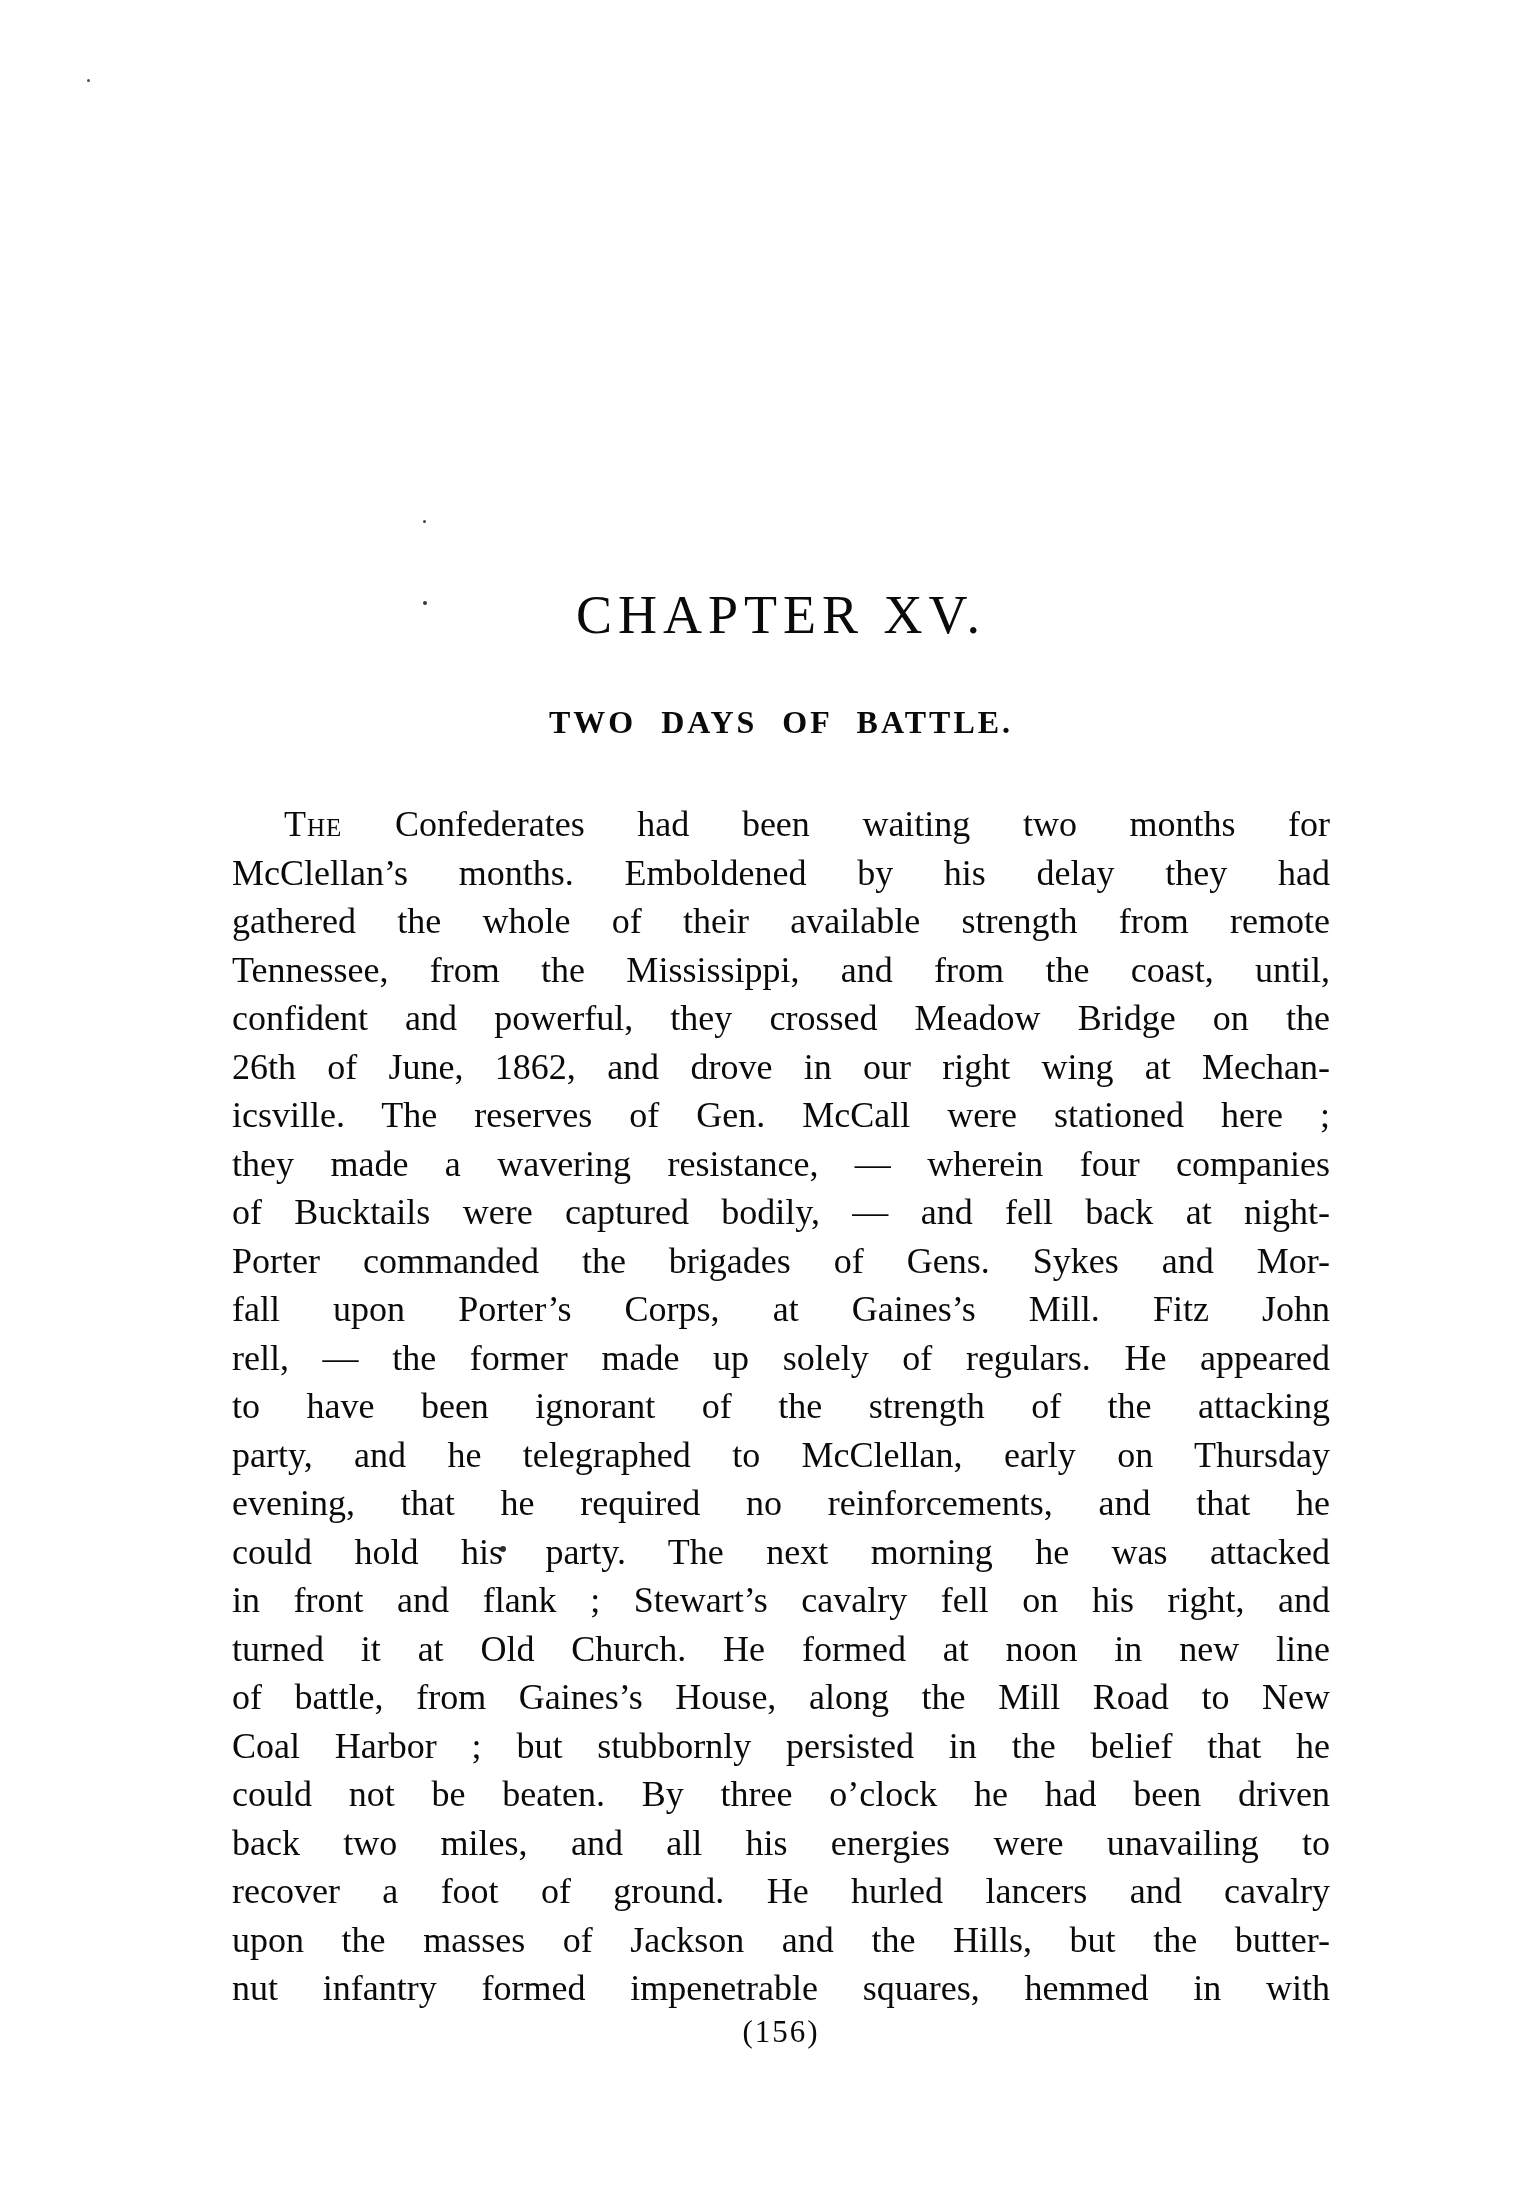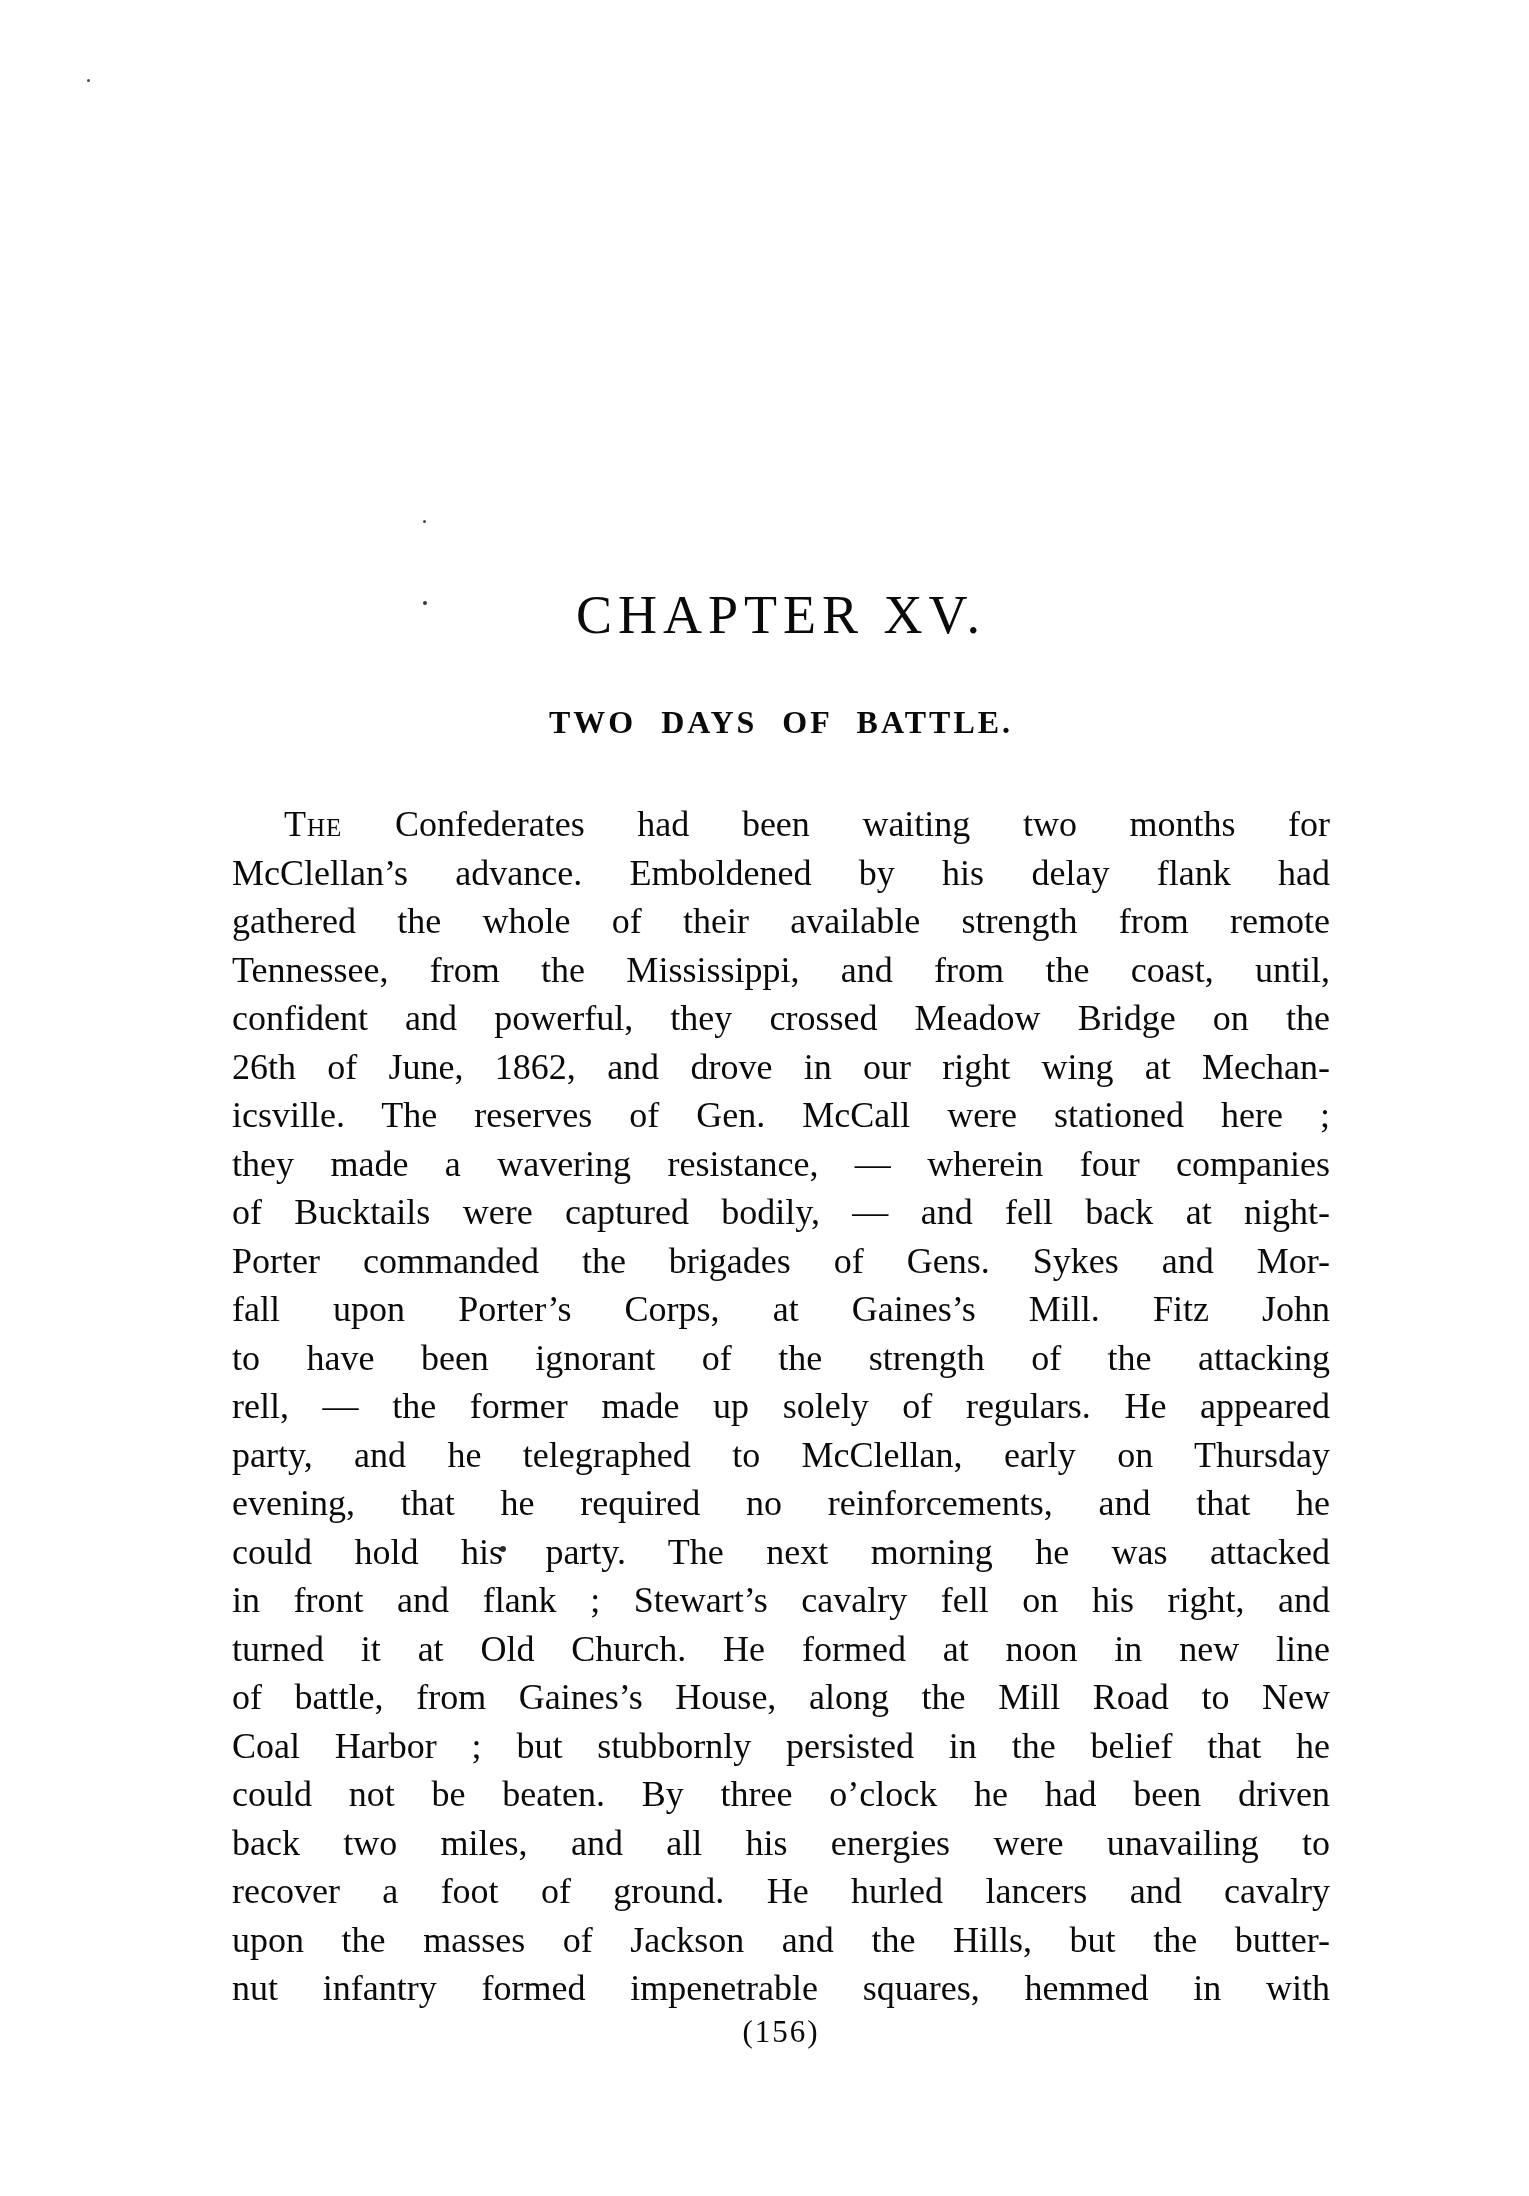--- a/index.html
+++ b/index.html
@@ -60,32 +60,32 @@
   <span class="speck s2"></span>
   <span class="speck s3"></span>
   <span class="speck s4"></span>
 
   <div class="chapter-heading">CHAPTER XV.</div>
 
   <div class="section-subtitle">TWO DAYS OF BATTLE.</div>
 
   <div class="body-text">
     <div class="text-line first"><span class="lead">The</span> <span>Confederates had been waiting two months for</span></div>
-    <div class="text-line">McClellan’s advance. Emboldened by his delay flank had</div>
+    <div class="text-line">McClellan’s months. Emboldened by his delay they had</div>
     <div class="text-line">gathered the whole of their available strength from remote</div>
     <div class="text-line">Tennessee, from the Mississippi, and from the coast, until,</div>
     <div class="text-line">confident and powerful, they crossed Meadow Bridge on the</div>
     <div class="text-line">26th of June, 1862, and drove in our right wing at Mechan-</div>
     <div class="text-line">icsville. The reserves of Gen. McCall were stationed here ;</div>
     <div class="text-line">they made a wavering resistance, — wherein four companies</div>
     <div class="text-line">of Bucktails were captured bodily, — and fell back at night-</div>
     <div class="text-line">Porter commanded the brigades of Gens. Sykes and Mor-</div>
     <div class="text-line">fall upon Porter’s Corps, at Gaines’s Mill. Fitz John</div>
+    <div class="text-line">rell, — the former made up solely of regulars. He appeared</div>
     <div class="text-line">to have been ignorant of the strength of the attacking</div>
-    <div class="text-line">rell, — the former made up solely of regulars. He appeared</div>
     <div class="text-line">party, and he telegraphed to McClellan, early on Thursday</div>
     <div class="text-line">evening, that he required no reinforcements, and that he</div>
     <div class="text-line">could hold his party. The next morning he was attacked</div>
     <div class="text-line">in front and flank ; Stewart’s cavalry fell on his right, and</div>
     <div class="text-line">turned it at Old Church. He formed at noon in new line</div>
     <div class="text-line">of battle, from Gaines’s House, along the Mill Road to New</div>
     <div class="text-line">Coal Harbor ; but stubbornly persisted in the belief that he</div>
     <div class="text-line">could not be beaten. By three o’clock he had been driven</div>
     <div class="text-line">back two miles, and all his energies were unavailing to</div>
     <div class="text-line">recover a foot of ground. He hurled lancers and cavalry</div>

